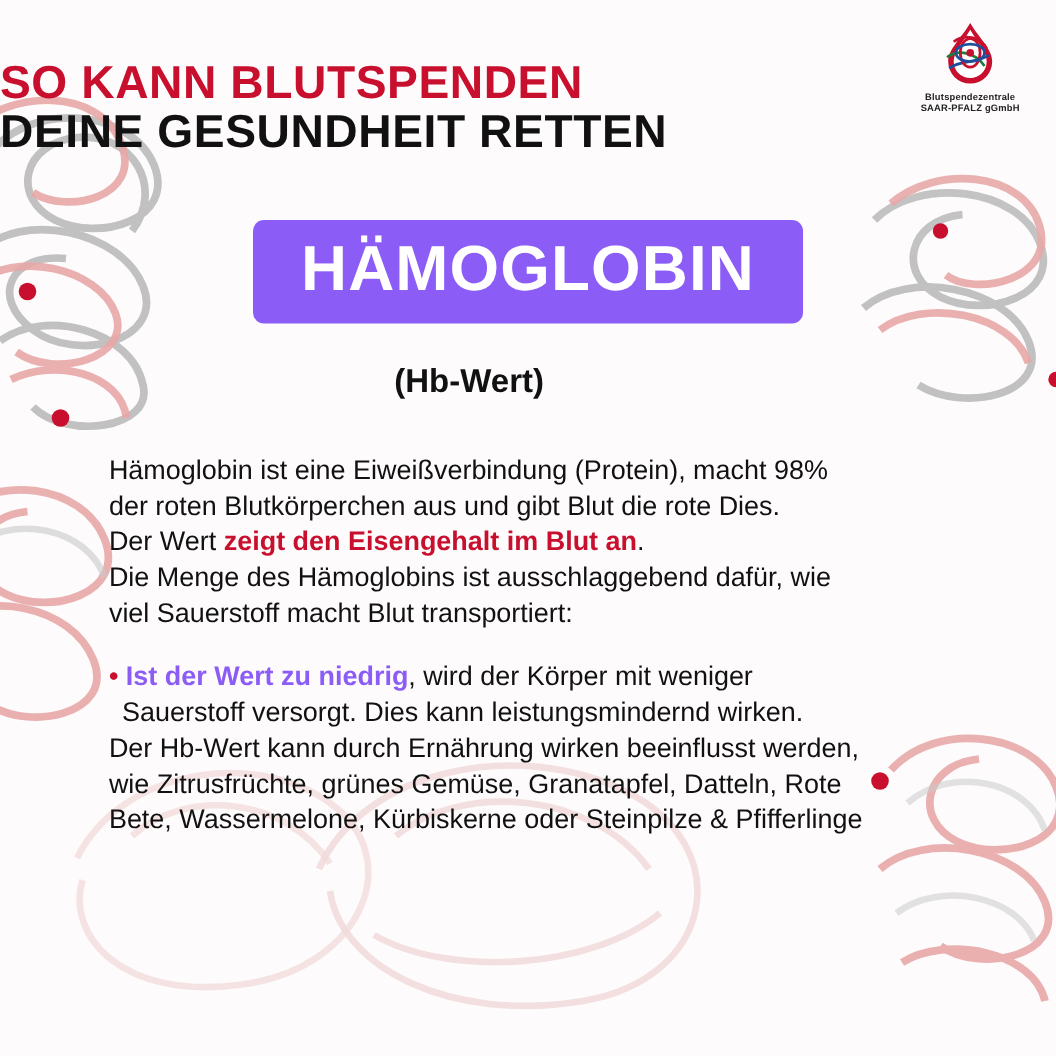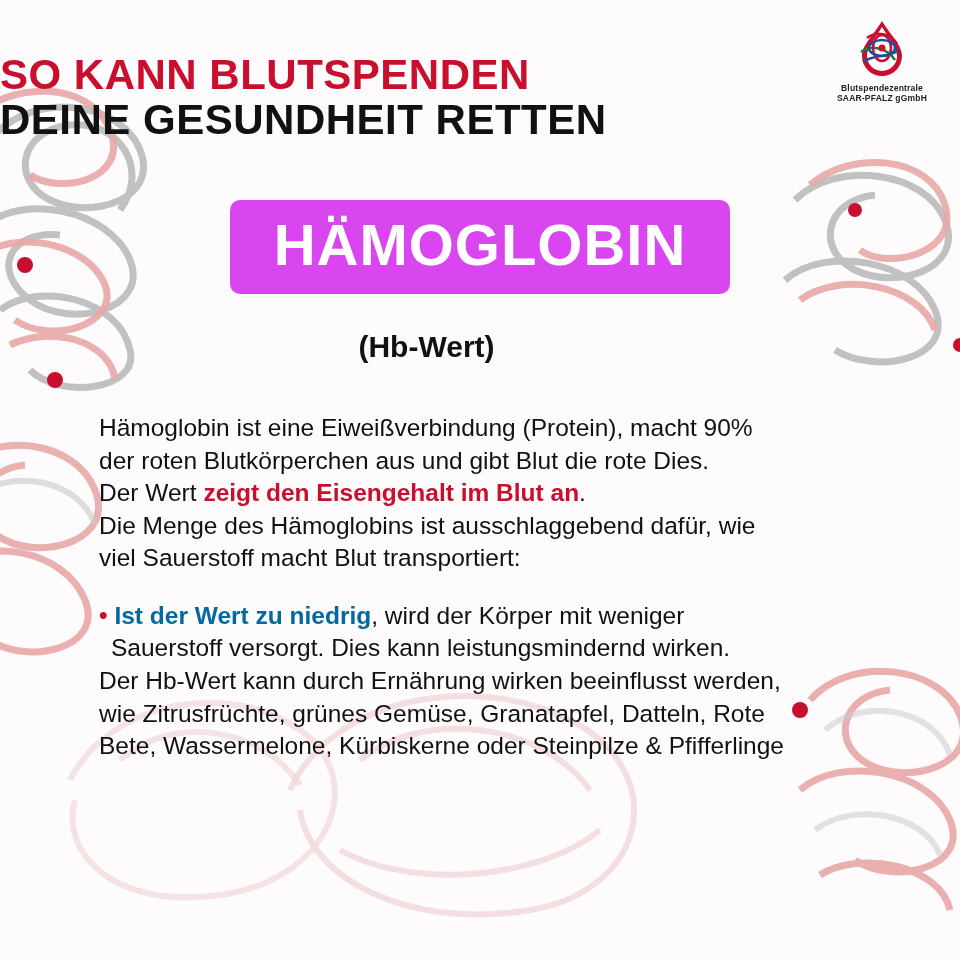--- a/index.html
+++ b/index.html
@@ -77,21 +77,21 @@
 
   .badge-wrap {
     position: absolute;
     top: 200px;
     left: 0;
     width: 960px;
     text-align: center;
   }
   .badge {
     display: inline-block;
-    background: #d946ef;
+    background: #8b5cf6;
     color: #ffffff;
     font-size: 58px;
     font-weight: bold;
     letter-spacing: 1px;
     padding: 16px 44px 20px 44px;
     border-radius: 10px;
     line-height: 1;
   }
 
   .subtitle {
@@ -133,21 +133,21 @@
     line-height: 1.33;
     color: #111111;
     text-indent: -12px;
     padding-left: 12px;
   }
   .bullet-dot {
     color: #c8102e;
     font-weight: bold;
   }
   .bullet-strong {
-    color: #0369a1;
+    color: #8b5cf6;
     font-weight: bold;
   }
   .indent-2 {
     padding-left: 12px;
   }
 </style>
 </head>
 <body>
 
 <div class="poster">
@@ -244,21 +244,21 @@
     <div class="title-line-2">DEINE GESUNDHEIT RETTEN</div>
   </div>
 
   <div class="badge-wrap">
     <span class="badge">HÄMOGLOBIN</span>
   </div>
 
   <div class="subtitle">(Hb-Wert)</div>
 
   <div class="body-copy">
-    <div class="para">Hämoglobin ist eine Eiweißverbindung (Protein), macht 90%</div>
+    <div class="para">Hämoglobin ist eine Eiweißverbindung (Protein), macht 98%</div>
     <div class="para">der roten Blutkörperchen aus und gibt Blut die rote Dies.</div>
     <div class="para"><span>Der Wert </span><span class="hl">zeigt den Eisengehalt im Blut an</span><span>.</span></div>
 
     <div class="para">Die Menge des Hämoglobins ist ausschlaggebend dafür, wie</div>
     <div class="para">viel Sauerstoff macht Blut transportiert:</div>
 
     <div class="bullet-para para-gap"><span class="bullet-dot">•</span> <span class="bullet-strong">Ist der Wert zu niedrig</span><span>, wird der Körper mit weniger</span></div>
     <div class="para indent-2">Sauerstoff versorgt. Dies kann leistungsmindernd wirken.</div>
 
     <div class="para para-gap">Der Hb-Wert kann durch Ernährung wirken beeinflusst werden,</div>

